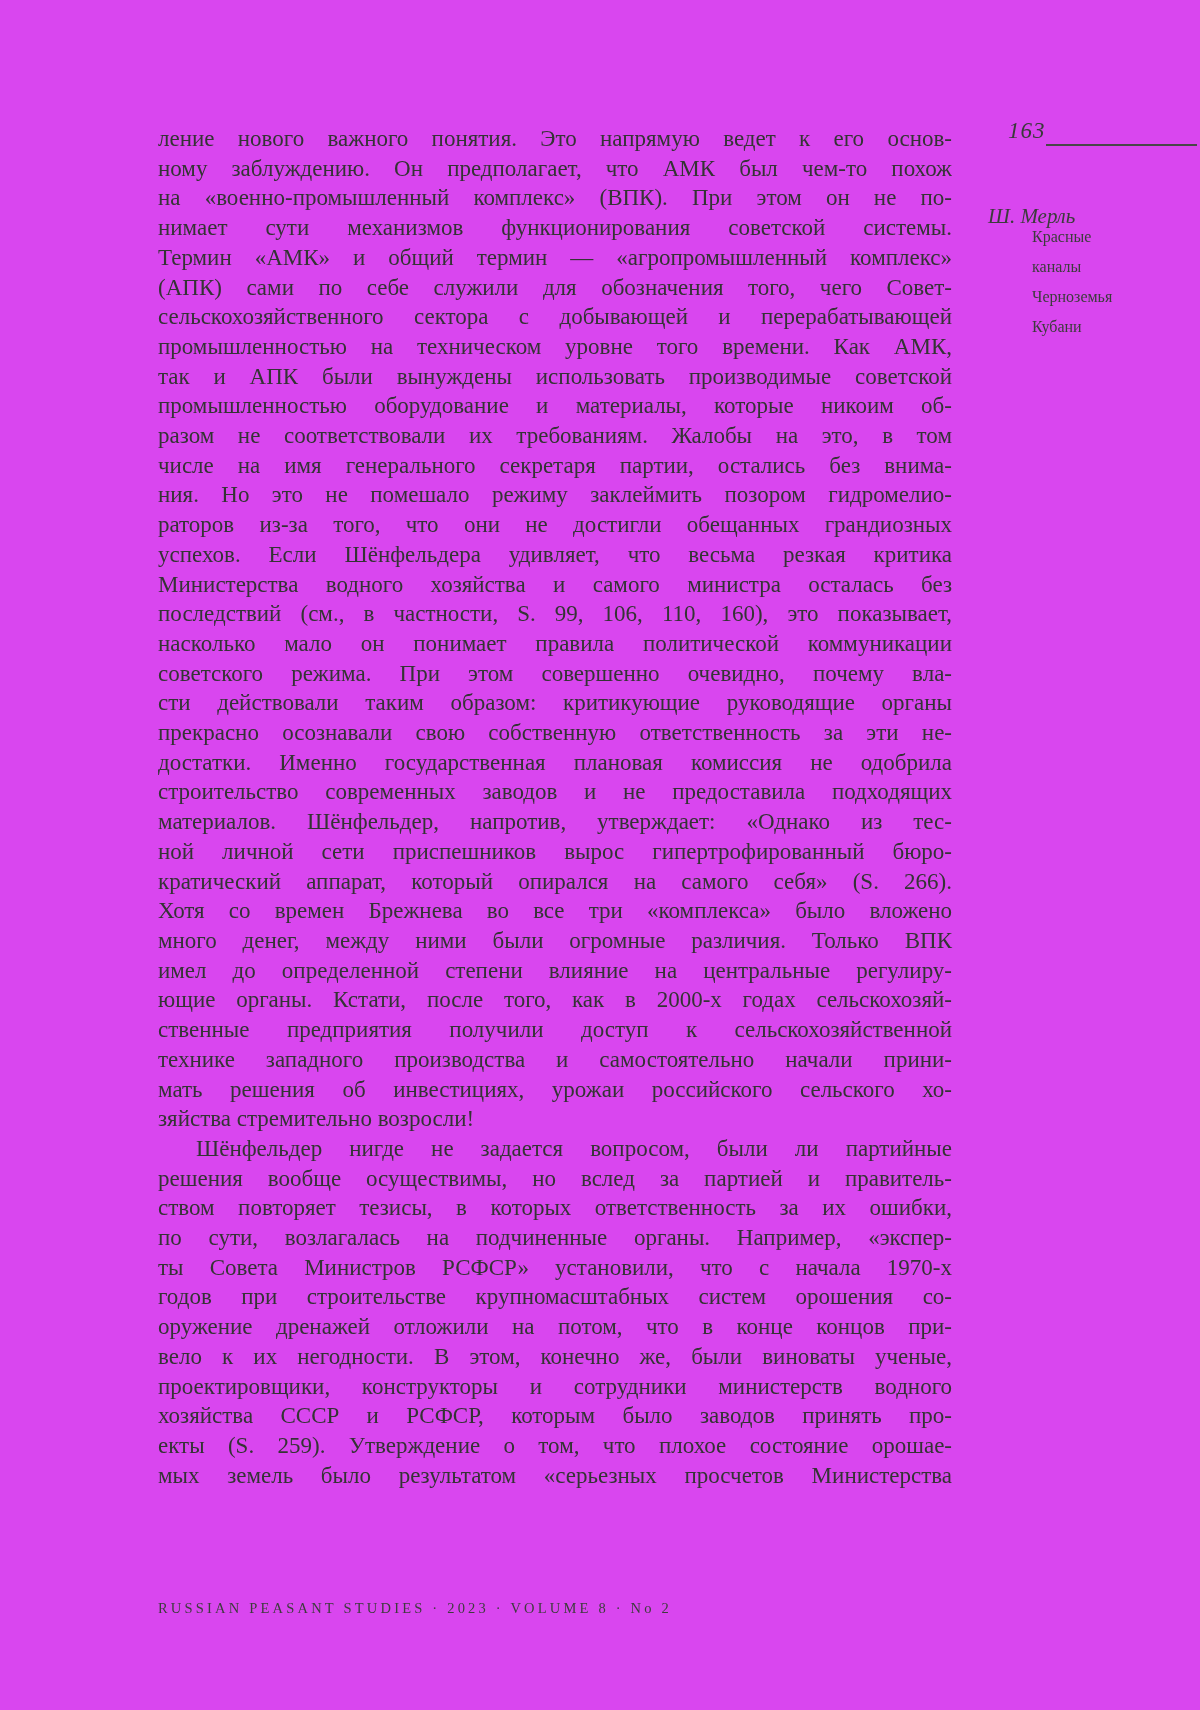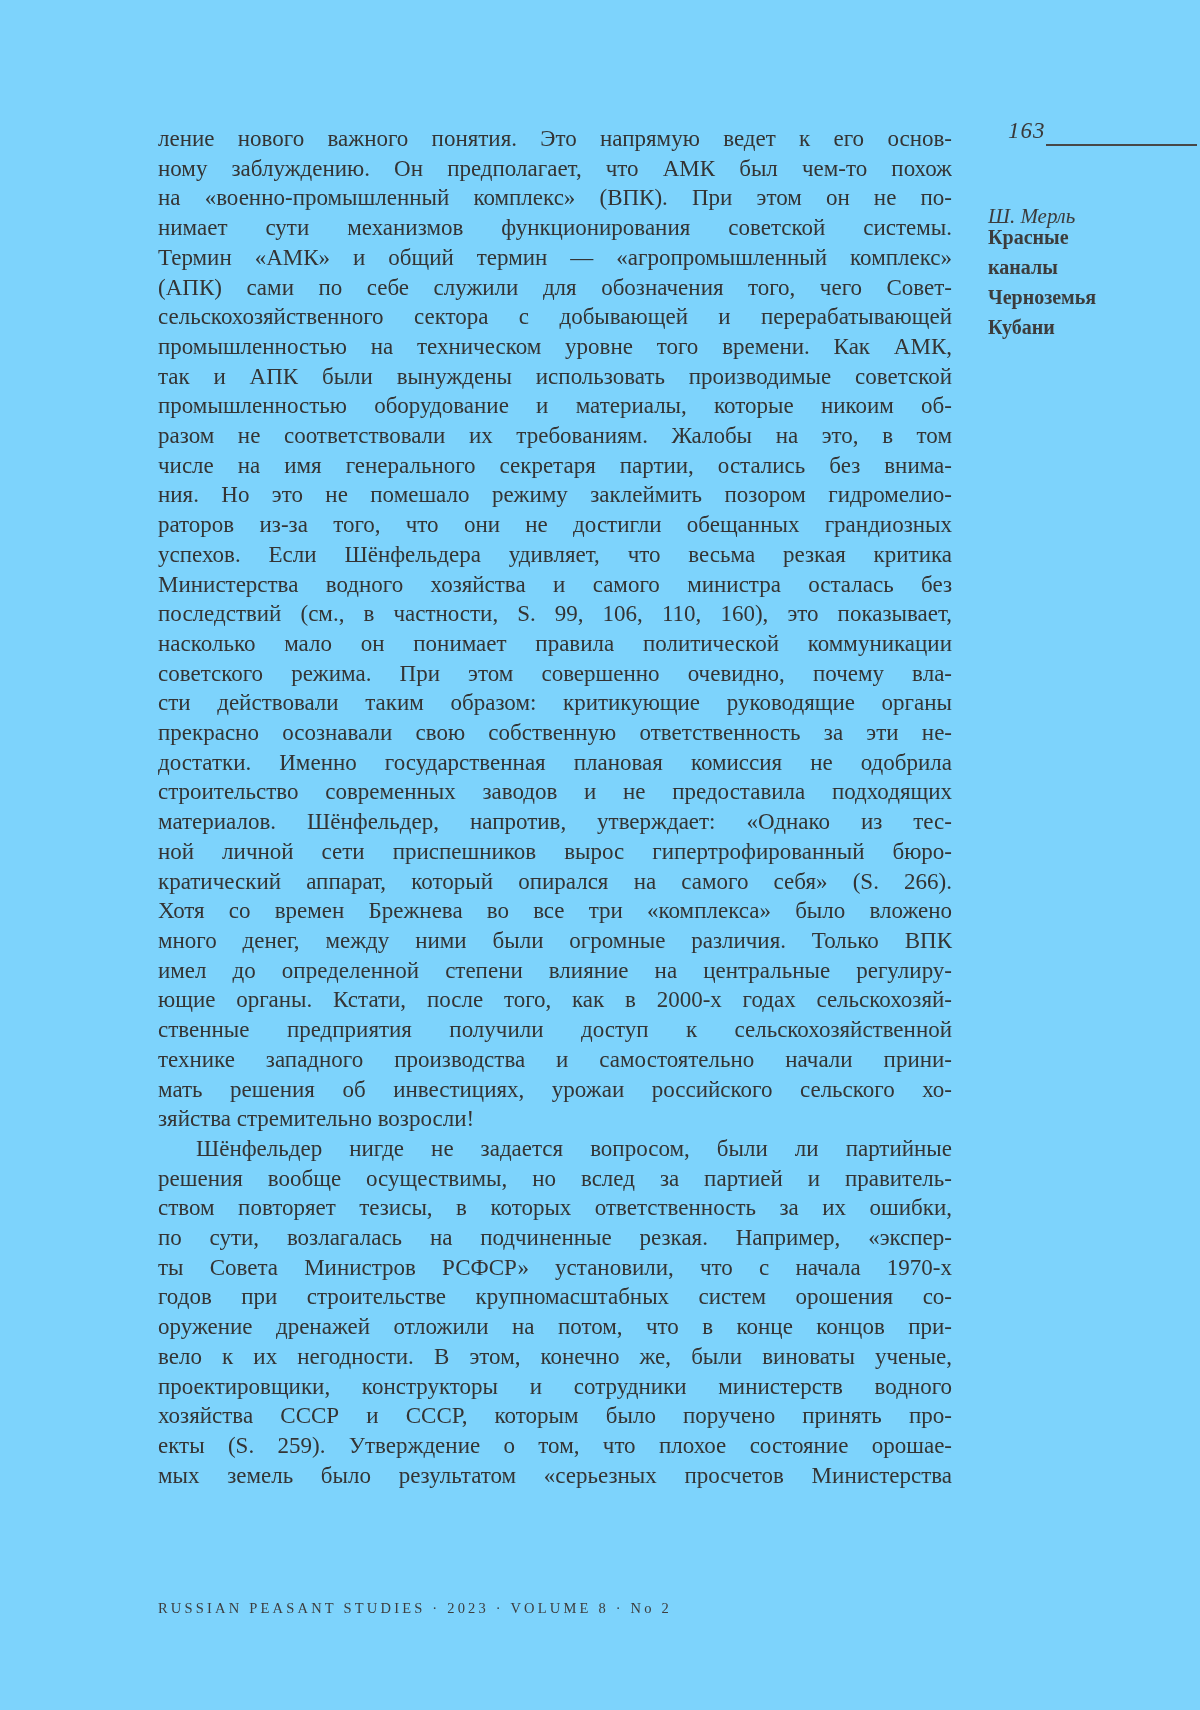--- a/index.html
+++ b/index.html
@@ -4,21 +4,21 @@
 <style>
   html, body {
     margin: 0;
     padding: 0;
     background: #ffffff;
   }
   .page {
     position: relative;
     width: 1200px;
     height: 1710px;
-    background: #7dd3fc;
+    background: #d946ef;
     font-family: "Liberation Serif", serif;
     color: #363636;
     overflow: hidden;
   }
   
   .text-column {
     position: absolute;
     left: 158px;
     top: 124px;
     width: 794px;
@@ -60,26 +60,25 @@
   .margin-author {
     position: absolute;
     left: 988px;
     top: 204px;
     font-size: 21px;
     font-style: italic;
     color: #3c3c3c;
   }
   .margin-title {
     position: absolute;
-    left: 988px;
+    left: 1032px;
     top: 222px;
-    font-size: 20px;
+    font-size: 16px;
     line-height: 30px;
     color: #3c3c3c;
-    font-weight: bold;
   }
   
   .footer {
     position: absolute;
     left: 158px;
     top: 1556px;
     font-size: 14.5px;
     letter-spacing: 3.2px;
     color: #3d3d3d;
     white-space: nowrap;
@@ -124,27 +123,27 @@
         <div class="line">ющие органы. Кстати, после того, как в 2000-х годах сельскохозяй-</div>
         <div class="line">ственные предприятия получили доступ к сельскохозяйственной</div>
         <div class="line">технике западного производства и самостоятельно начали прини-</div>
         <div class="line">мать решения об инвестициях, урожаи российского сельского хо-</div>
         <div class="line flush">зяйства стремительно возросли!</div>
       </div>
       <div class="paragraph">
         <div class="line indent">Шёнфельдер нигде не задается вопросом, были ли партийные</div>
         <div class="line">решения вообще осуществимы, но вслед за партией и правитель-</div>
         <div class="line">ством повторяет тезисы, в которых ответственность за их ошибки,</div>
-        <div class="line">по сути, возлагалась на подчиненные резкая. Например, «экспер-</div>
+        <div class="line">по сути, возлагалась на подчиненные органы. Например, «экспер-</div>
         <div class="line">ты Совета Министров РСФСР» установили, что с начала 1970-х</div>
         <div class="line">годов при строительстве крупномасштабных систем орошения со-</div>
         <div class="line">оружение дренажей отложили на потом, что в конце концов при-</div>
         <div class="line">вело к их негодности. В этом, конечно же, были виноваты ученые,</div>
         <div class="line">проектировщики, конструкторы и сотрудники министерств водного</div>
-        <div class="line">хозяйства СССР и СССР, которым было поручено принять про-</div>
+        <div class="line">хозяйства СССР и РСФСР, которым было заводов принять про-</div>
         <div class="line">екты (S. 259). Утверждение о том, что плохое состояние орошае-</div>
         <div class="line">мых земель было результатом «серьезных просчетов Министерства</div>
       </div>
     </main>
 
   <div class="page-number">163</div>
   <div class="header-rule"></div>
 
   <div class="margin-author">Ш. Мерль</div>
   <div class="margin-title">

